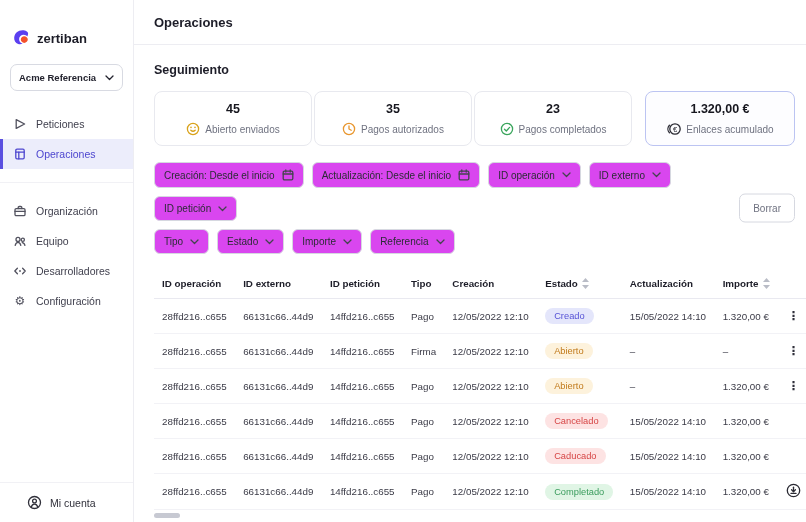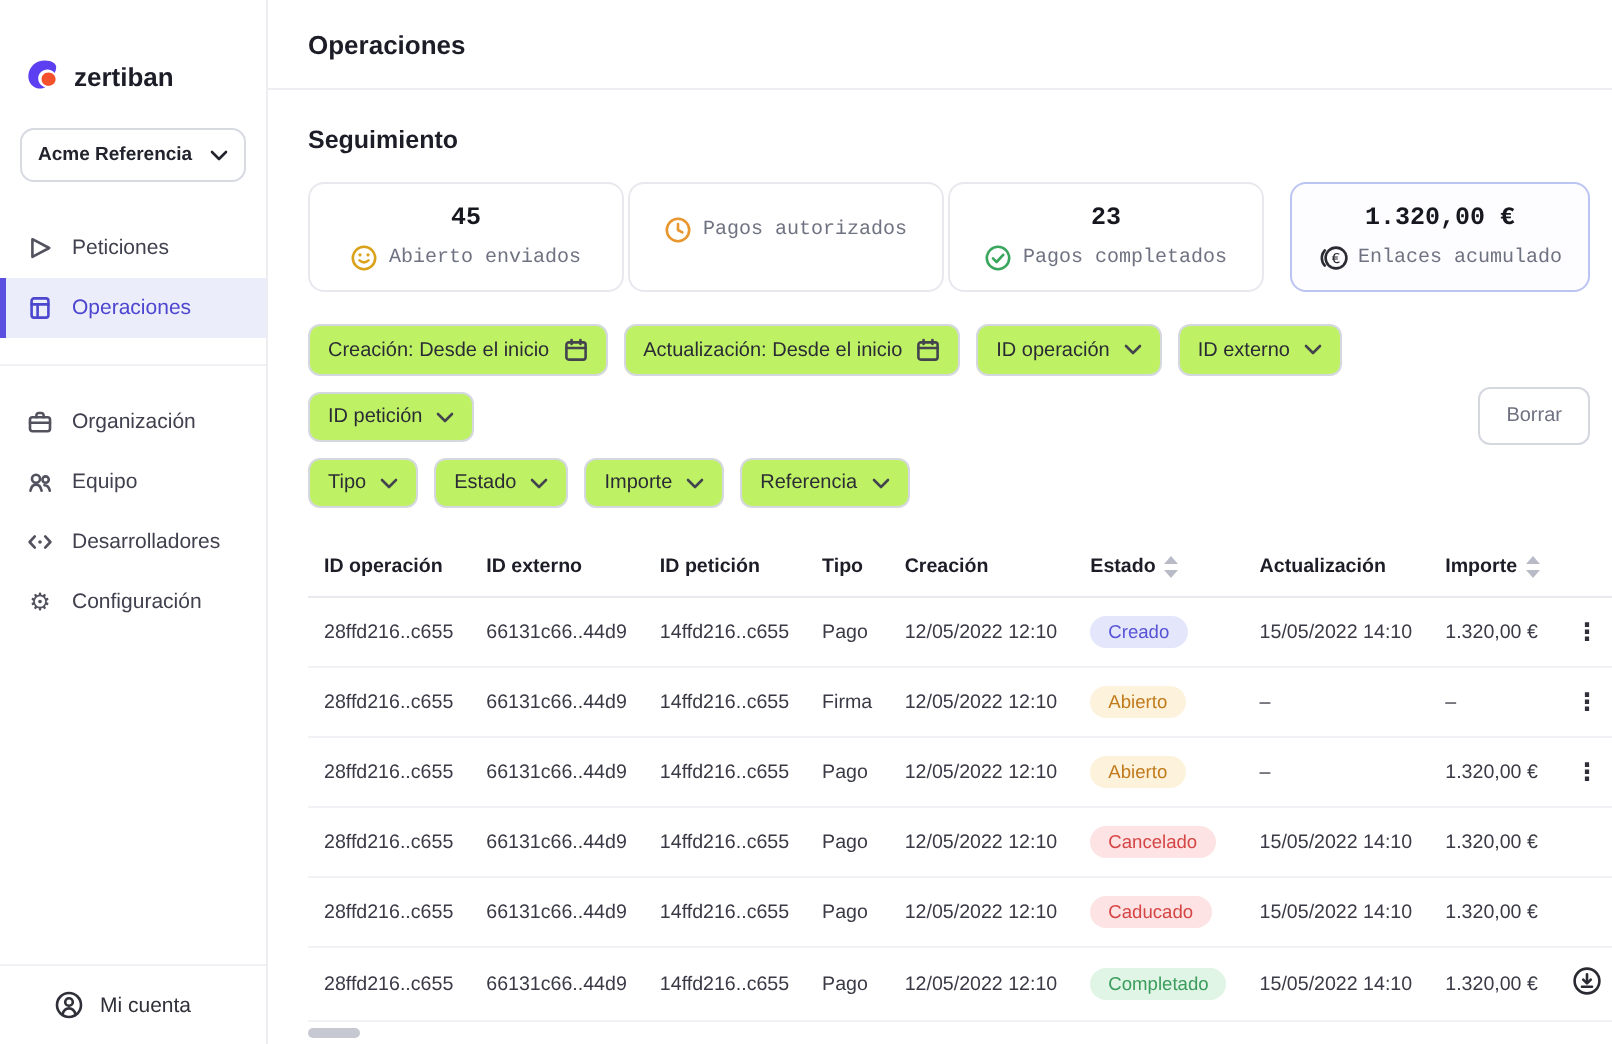--- a/index.html
+++ b/index.html
@@ -24,31 +24,31 @@
   .nav-divider { height:1px; background:#f1f1f5; margin:13px 0; }
   .sidebar-bottom { margin-top:auto; border-top:1px solid #f1f1f5; padding:12px 27px; display:flex; align-items:center; gap:8px; font-size:10.5px; color:#30303a; cursor:pointer; }
 
   
   .main { flex:1; min-width:0; display:flex; flex-direction:column; background:#fff; }
   .main-header { padding:15px 20px 14px; border-bottom:1px solid #ededf2; font-size:13px; font-weight:700; }
   .content { flex:1; min-width:0; display:flex; flex-direction:column; padding:18px 0 0 20px; }
   .section-title { font-size:12.5px; font-weight:700; margin-bottom:14px; }
 
   
-  .stats { display:flex; gap:2px; margin-right:11px;font-family:Liberation Mono, monospace; }
+  .stats { display:flex; gap:2px; margin-right:11px; }
   .stat { flex:1; border:1px solid #e8e9ef; border-radius:8px; padding:10px 4px 9px; text-align:center; background:#fff; }
   .stat.highlight { flex:0 0 150px; margin-left:11px; border-color:#bcc4f2; background:#fdfdff; }
   .stat-value { font-size:12.5px; font-weight:700; color:#17171f; }
   .stat-label { margin-top:6px; display:flex; align-items:center; justify-content:center; gap:5px; font-size:10px; color:#6f7280; }
   .ic-yellow{color:#d9a21a}.ic-orange{color:#e8962e}.ic-green{color:#3aa55c}.ic-dark{color:#2a2a33}
 
   
   .filters { position:relative; margin:16px 11px 0 0; padding-right:62px; display:flex; flex-direction:column; gap:8px; }
   .filter-row { display:flex; gap:8px; flex-wrap:wrap; }
-  .chip { display:flex; align-items:center; gap:7px; border:1px solid #d6d8e0; border-radius:6px; background:#bef264;
+  .chip { display:flex; align-items:center; gap:7px; border:1px solid #d6d8e0; border-radius:6px; background:#d946ef;
     padding:6px 9px; font-size:10px; color:#2b2b35; cursor:pointer; white-space:nowrap; }
   .chip .chev, .chip .cal { color:#44444f; }
   .clear-btn { position:absolute; right:0; top:50%; transform:translateY(-50%); border:1px solid #d6d8e0; border-radius:6px;
     background:#fff; padding:8px 13px; font-size:10px; color:#6f7280; cursor:pointer; }
 
   
   .table-wrap { margin-top:15px; overflow:hidden; }
   table { border-collapse:collapse; min-width:655px; }
   th { text-align:left; font-size:9.8px; font-weight:700; color:#1d1d28; padding:9px 8px; border-bottom:1px solid #e9e9f0; white-space:nowrap; }
   th .th-inner { display:flex; align-items:center; gap:4px; }
@@ -179,20 +179,21 @@
             <svg width="14" height="14" viewBox="0 0 14 14" class="stroke-ic">
                 <circle cx="7" cy="7" r="5.6"></circle>
                 <path d="M5 5.4 v0.1 M9 5.4 v0.1" stroke-width="1.6"></path>
                 <path d="M4.8 8.2 Q7 10.2 9.2 8.2"></path>
               </svg>
           </span>
           <span>Abierto enviados</span>
         </div>
       </div>
       <div class="stat">
+        <div class="stat-value">35</div>
         <div class="stat-label">
           <span class="ic-orange">
             <svg width="14" height="14" viewBox="0 0 14 14" class="stroke-ic">
                 <circle cx="7" cy="7" r="5.6"></circle>
                 <path d="M7 4 V7 L9.2 8.2"></path>
               </svg>
           </span>
           <span>Pagos autorizados</span>
         </div>
       </div>

